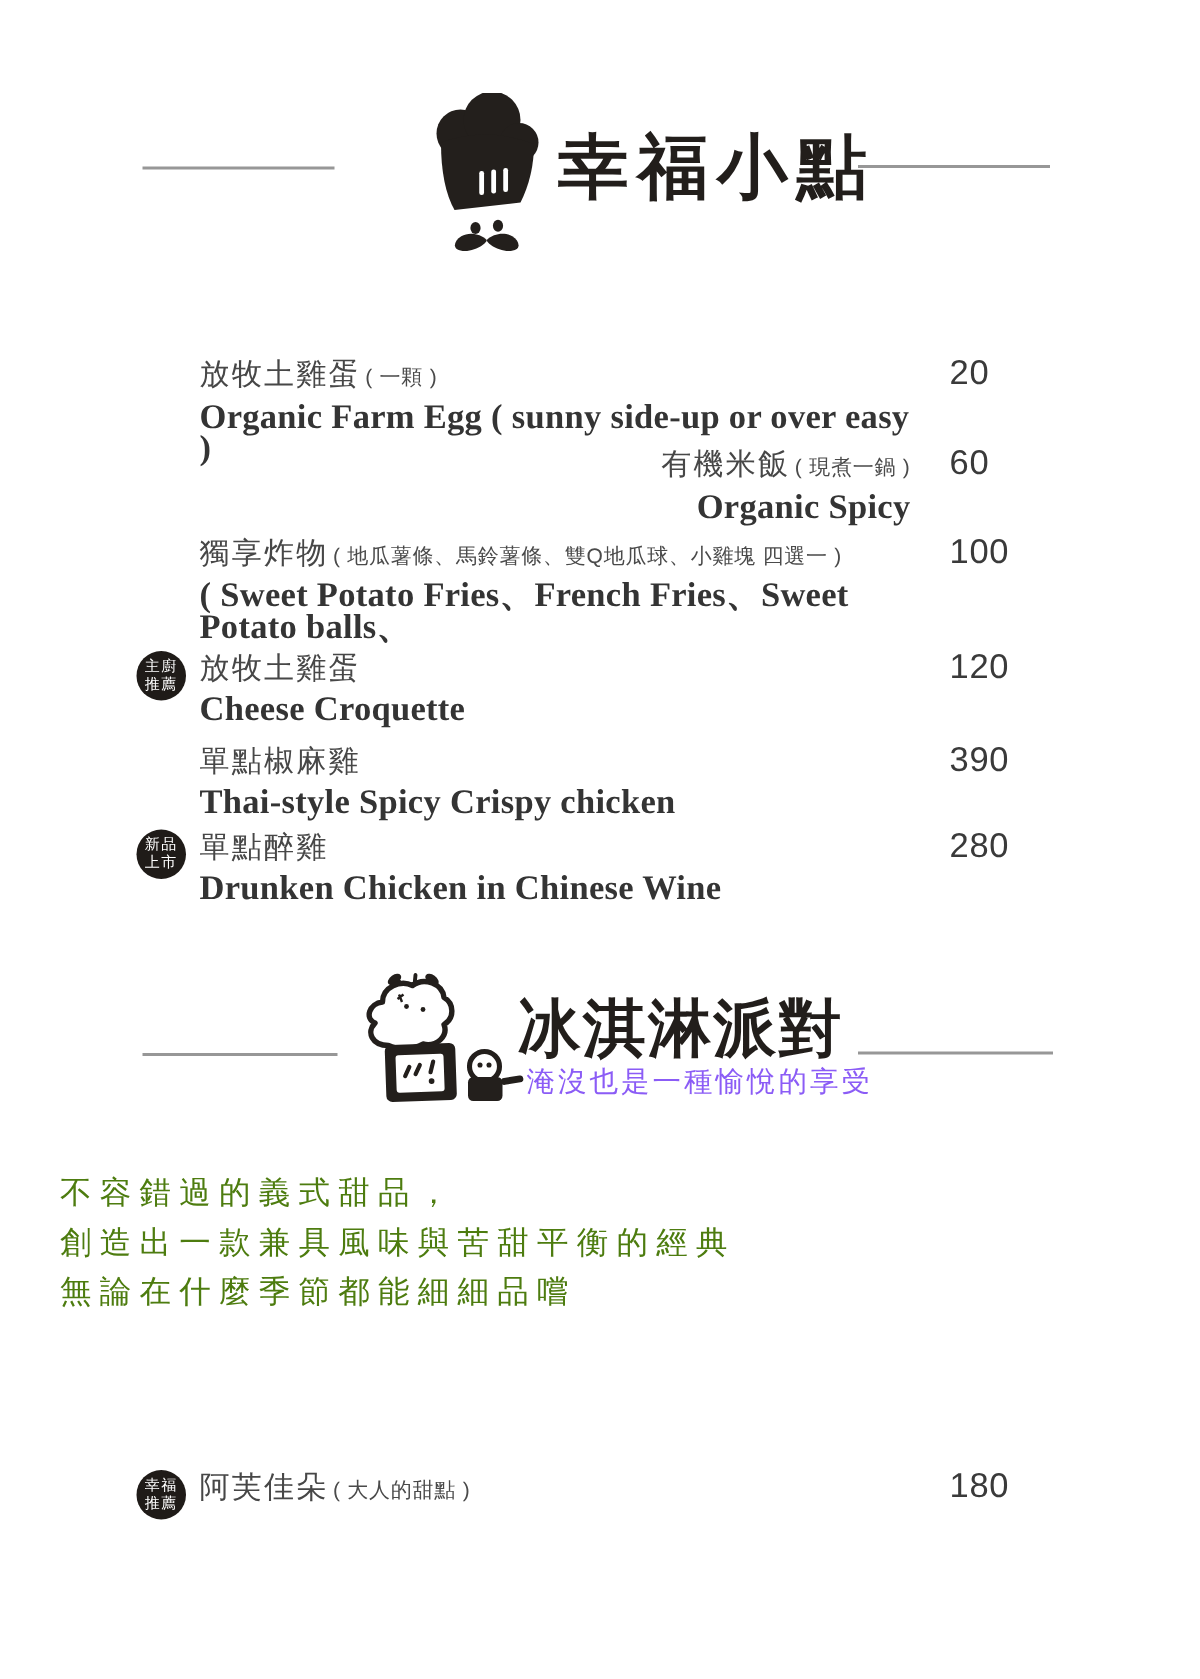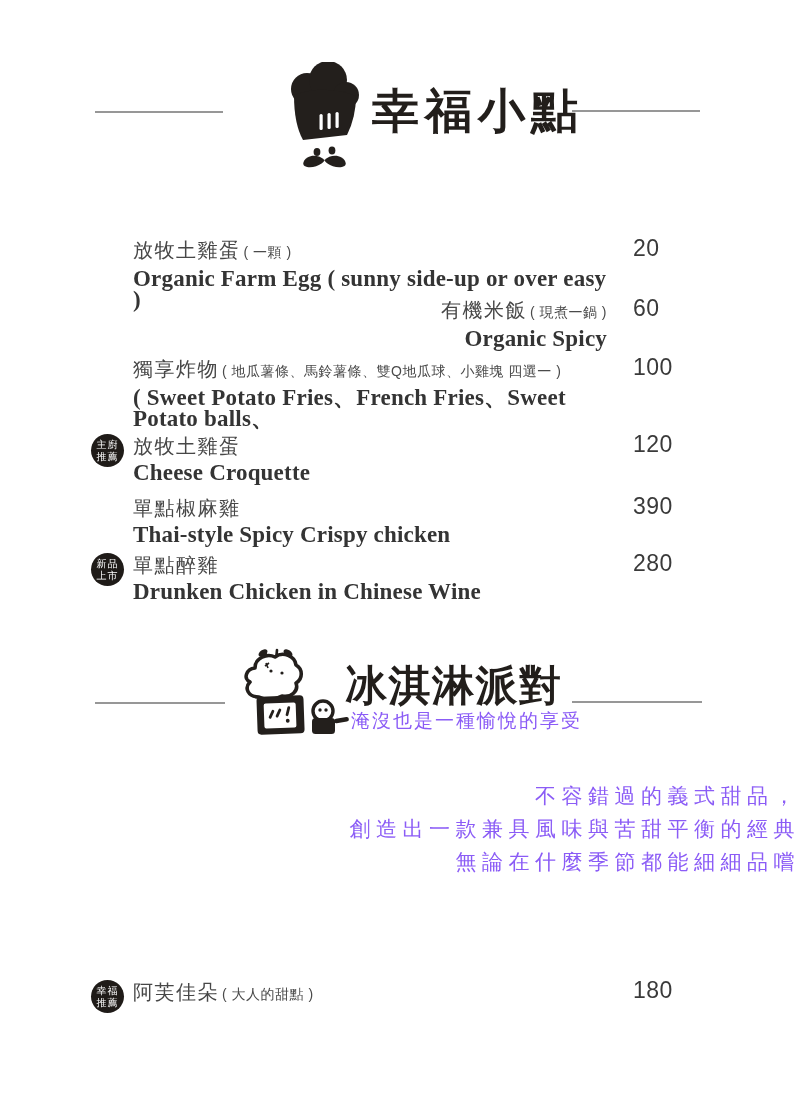--- a/index.html
+++ b/index.html
@@ -34,22 +34,22 @@
     letter-spacing:0.5px;
   }
   .badge{
     position:absolute;left:0;top:1px;width:33px;height:33px;border-radius:50%;
     background:#1f1b18;color:#ffffff;display:flex;flex-direction:column;
     align-items:center;justify-content:center;
   }
   .badge span{font-size:10px;line-height:11.5px;letter-spacing:1px;}
   
   .desc{
-    position:absolute;top:779px;left:40px;width:760px;text-align:right;
-    font-size:21px;line-height:33px;letter-spacing:5.5px;color:#8b5cf6;
+    position:absolute;top:779px;left:40px;width:760px;text-align:left;
+    font-size:21px;line-height:33px;letter-spacing:5.5px;color:#4d7c0f;
   }
   svg{display:block;}
 </style>
 </head>
 <body>
 
 <div class="abs" style="top:62px;left:0;width:800px;height:110px;">
   <div class="rule" style="left:95px;top:49px;width:128px;"></div>
 
   <svg class="abs" style="left:283px;top:0;" width="82" height="106" viewBox="0 0 82 106">

